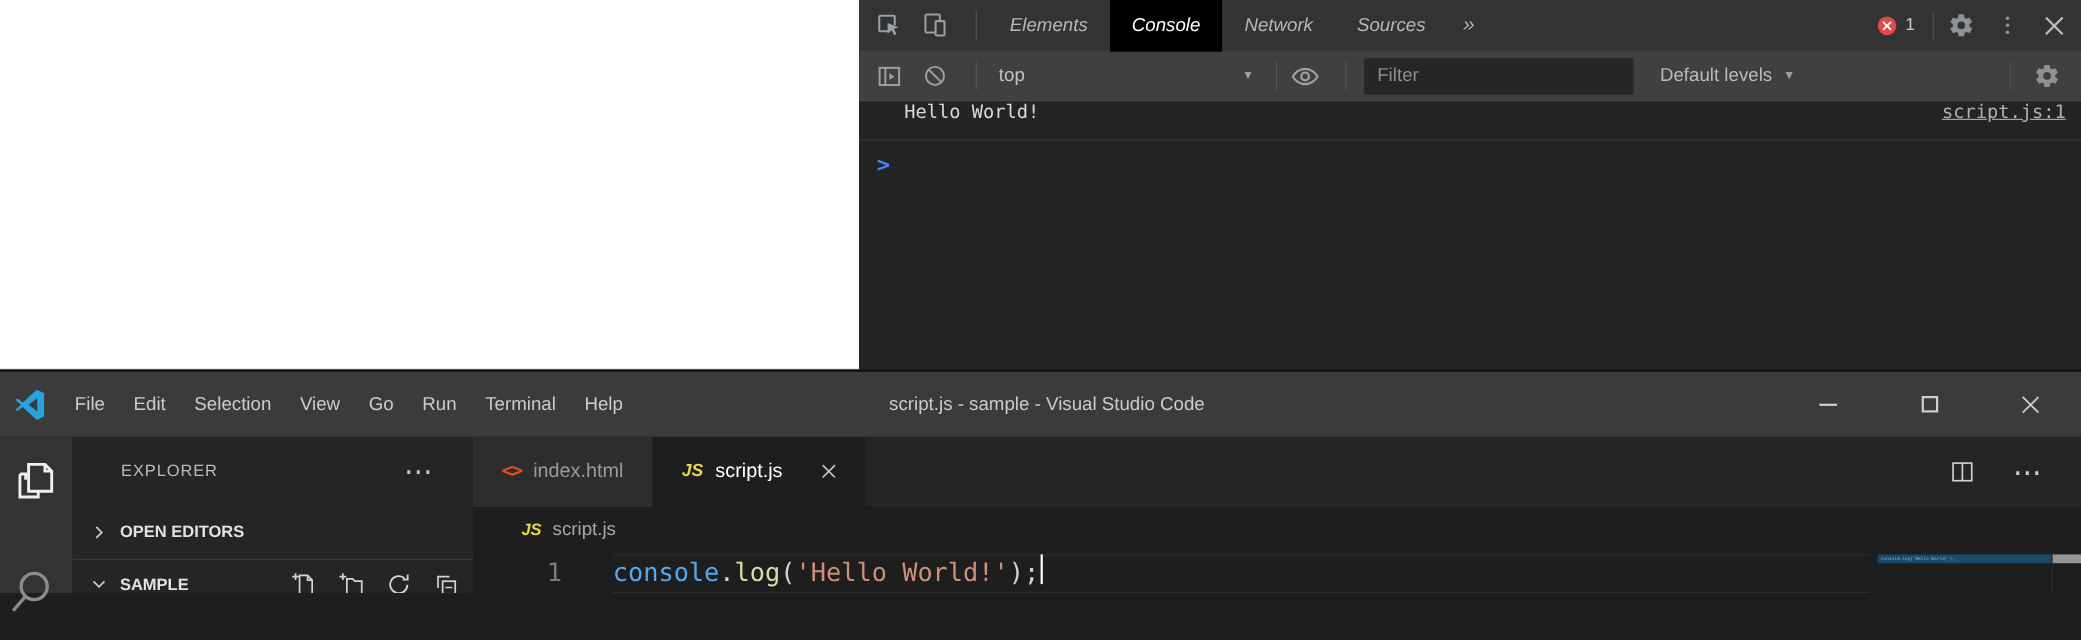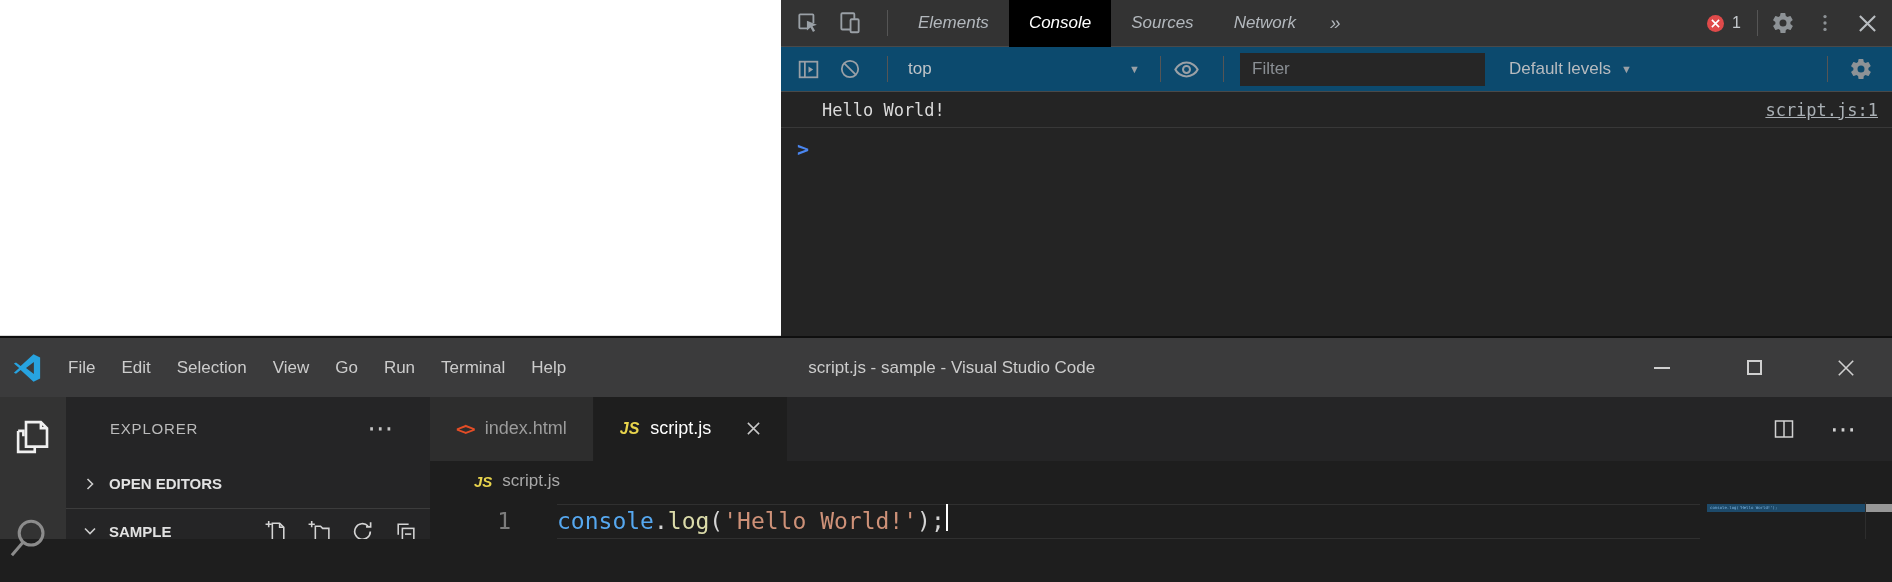--- a/index.html
+++ b/index.html
@@ -9,21 +9,21 @@
 
   
   .browser-page{ position:absolute; left:0; top:0; width:781px; height:336px;
                  background:#ffffff; border-bottom:1px solid #d8d8d8; }
 
   
   .devtools{ position:absolute; left:781px; top:0; width:1111px; height:336px;
              background:#242424; color:#c5c9cd; }
   .dt-row1{ height:47px; background:#333333; border-bottom:1px solid #494949;
             display:flex; align-items:center; padding:0 10px 0 12px; }
-  .dt-row2{ height:45px; background:#0c4a6e; border-bottom:1px solid #494949;
+  .dt-row2{ height:45px; background:#404040; border-bottom:1px solid #494949;
             display:flex; align-items:center; padding:0 10px 0 12px; }
   .dt-iconbtn{ width:30px; height:30px; display:flex; align-items:center; justify-content:center;
                color:#9aa0a6; margin-right:12px; flex:none; }
   .dt-sep{ width:1px; height:26px; background:#555555; margin:0 10px; flex:none; }
   .dt-tabs{ display:flex; align-items:center; height:47px;font-style:italic; }
   .dt-tab{ padding:0 20px; height:47px; display:flex; align-items:center;
            color:#b3b8bd; font-size:17px; white-space:nowrap; }
   .dt-tab.selected{ background:#000000; color:#ffffff; }
   .dt-overflow{ color:#b3b8bd; font-size:19px; padding:0 14px; }
   .dt-right{ margin-left:auto; display:flex; align-items:center; }
@@ -32,21 +32,21 @@
                display:flex; align-items:center; justify-content:center; color:#fff; flex:none; }
   .ctx-select{ width:252px; display:flex; align-items:center; color:#c0c4c8;
                font-size:17px; padding:0 10px; }
   .ctx-select .caret, .levels .caret{ font-size:11px; color:#9aa0a6; }
   .ctx-select .caret{ margin-left:auto; }
   .filter-input{ width:245px; height:33px; background:#262626; border:0; outline:0;
                  color:#cccccc; font-size:17px; padding:0 12px; margin:0 6px; font-family:inherit; }
   .filter-input::placeholder{ color:#8a8f94; }
   .levels{ display:flex; align-items:center; gap:10px; color:#b7bbbf; font-size:17px; padding:0 18px; }
   .mono{ font-family:"DejaVu Sans Mono",monospace; }
-  .msg-log{ display:flex; align-items:center; height:36px; border-bottom:1px solid #383838;
+  .msg-log{ display:flex; height:36px; border-bottom:1px solid #383838;
             padding:0 14px 0 41px; font-size:17px; color:#dadada; }
   .msg-source{ margin-left:auto; color:#aab0b5; text-decoration:underline; white-space:nowrap; padding-left:20px; }
   .msg-error{ display:flex; align-items:flex-start; background:#290000;
               border-bottom:1px solid #3a2323; padding:4px 14px 6px 16px;
               font-size:17px; line-height:27px; color:#ff8080; }
   .msg-error-text{ max-width:545px; }
   .msg-error .err-circle{ margin:5px 9px 0 0; }
   .msg-error .msg-source{ line-height:27px; }
   .console-prompt{ padding:9px 0 0 16px; }
   .prompt-chevron{ color:#4a86f0; font-weight:bold; font-size:20px; }
@@ -134,22 +134,22 @@
       <span class="dt-iconbtn">
         <svg width="26" height="26" viewBox="0 0 24 24" fill="none" stroke="currentColor" stroke-width="1.7">
             <rect x="4" y="3" width="12" height="15" rx="1"></rect>
             <rect x="12.5" y="8.5" width="7.5" height="12" rx="1" fill="#333333"></rect>
           </svg>
       </span>
       <span class="dt-sep"></span>
       <div class="dt-tabs">
         <span class="dt-tab">Elements</span>
         <span class="dt-tab selected">Console</span>
+        <span class="dt-tab">Network</span>
         <span class="dt-tab">Sources</span>
-        <span class="dt-tab">Network</span>
         <span class="dt-overflow">»</span>
       </div>
       <div class="dt-right">
         <span class="err-badge">
           <span class="err-circle">
             <svg width="9" height="9" viewBox="0 0 10 10">
                 <path d="M1 1l8 8M9 1l-8 8" stroke="#fff" stroke-width="1.8"></path>
               </svg>
           </span>
           <span>1</span>

